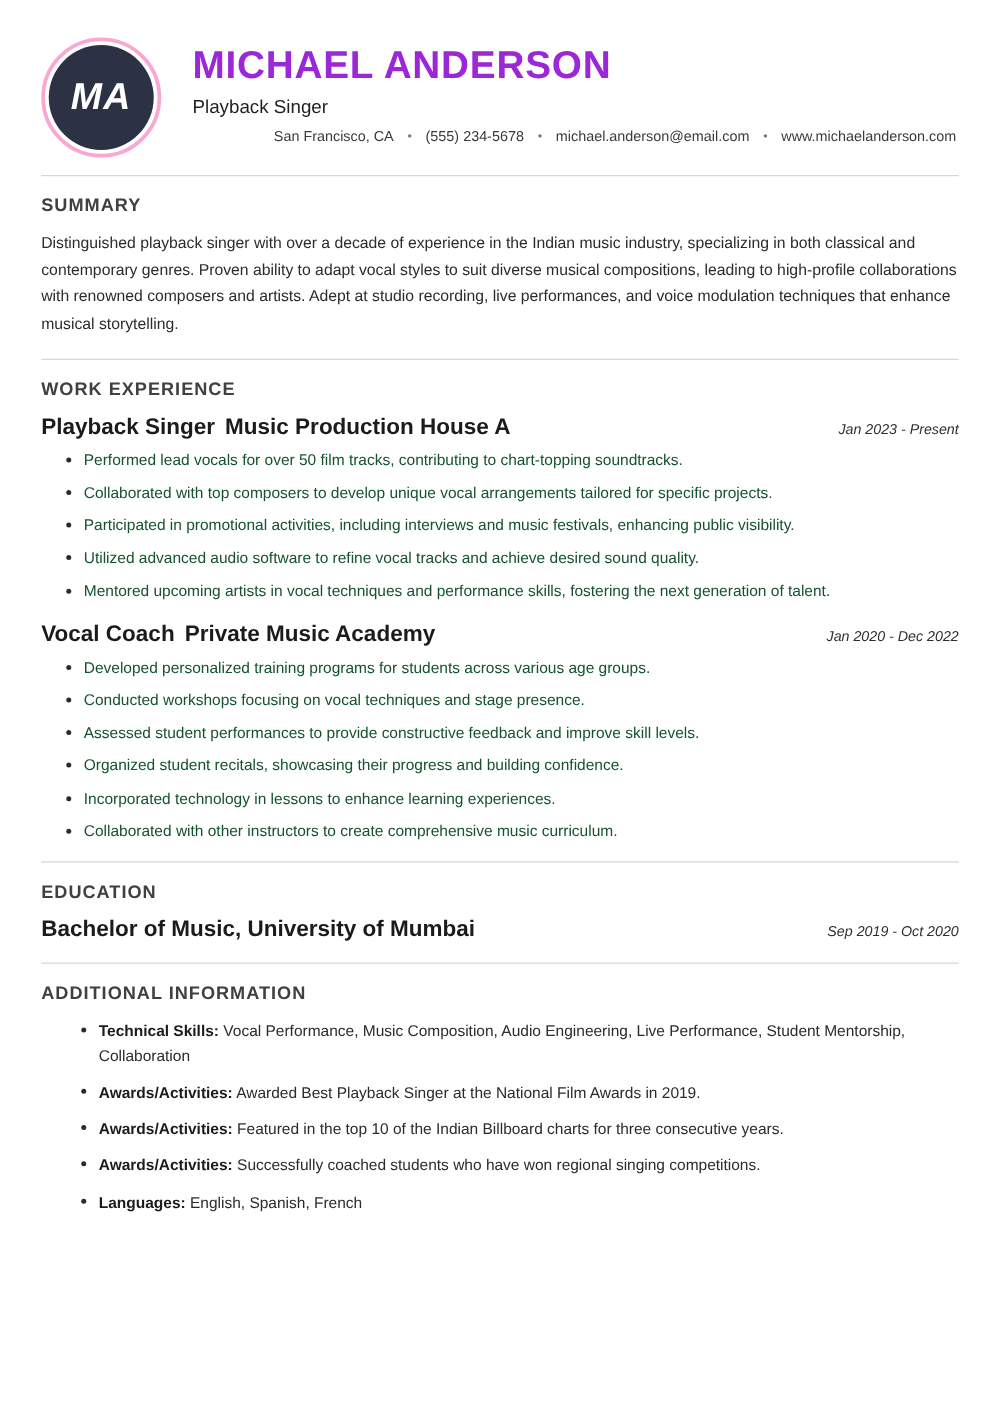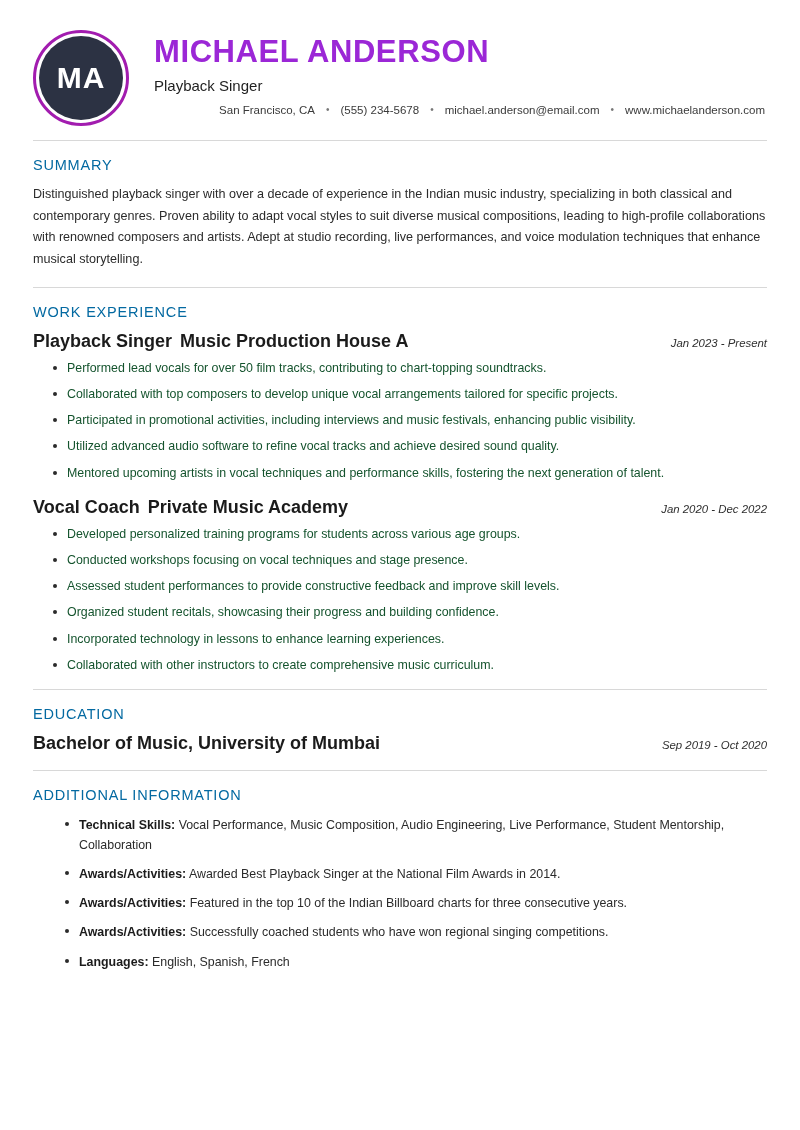--- a/index.html
+++ b/index.html
@@ -27,24 +27,25 @@
     display: flex;
     align-items: flex-start;
     gap: 22px;
     padding-bottom: 14px;
   }
   .avatar-wrap {
     flex: 0 0 auto;
     width: 96px;
     height: 96px;
     border-radius: 50%;
-    border: 3px solid #a21caf;
+    border: 3px solid #f9a8d4;
     box-sizing: border-box;
     padding: 3px;
     margin-top: 2px;
+    font-style: italic;
   }
   .avatar {
     width: 100%;
     height: 100%;
     border-radius: 50%;
     background: #2c3243;
     color: #ffffff;
     display: flex;
     align-items: center;
     justify-content: center;
@@ -90,22 +91,22 @@
   .rule {
     border: none;
     border-top: 1px solid #d8d8d8;
     margin: 0;
   }
 
   
   .section { padding-top: 16px; }
   .section-title {
     font-size: 14.5px;
-    font-weight: normal;
-    color: #0369a1;
+    font-weight: bold;
+    color: #404040;
     letter-spacing: 0.8px;
     margin: 0 0 11px 0;
   }
   .summary-text {
     font-size: 12.6px;
     line-height: 1.72;
     color: #2b2b2b;
     margin: 0 0 16px 0;
     max-width: 738px;
   }
@@ -269,21 +270,21 @@
 
   <div class="section">
     <div class="section-title">ADDITIONAL INFORMATION</div>
     <ul class="info-list">
       <li>
         <span class="info-label">Technical Skills:</span>
         <span>Vocal Performance, Music Composition, Audio Engineering, Live Performance, Student Mentorship, Collaboration</span>
       </li>
       <li>
         <span class="info-label">Awards/Activities:</span>
-        <span>Awarded Best Playback Singer at the National Film Awards in 2014.</span>
+        <span>Awarded Best Playback Singer at the National Film Awards in 2019.</span>
       </li>
       <li>
         <span class="info-label">Awards/Activities:</span>
         <span>Featured in the top 10 of the Indian Billboard charts for three consecutive years.</span>
       </li>
       <li>
         <span class="info-label">Awards/Activities:</span>
         <span>Successfully coached students who have won regional singing competitions.</span>
       </li>
       <li>

